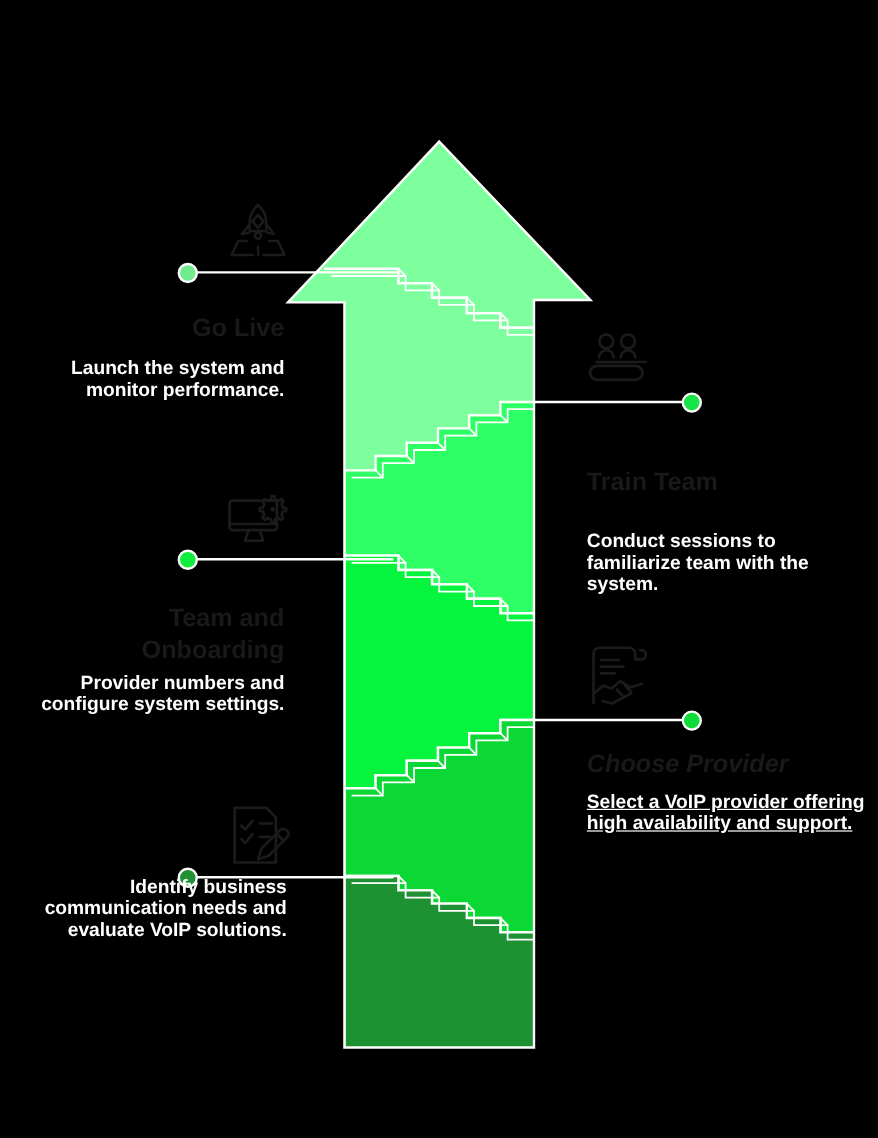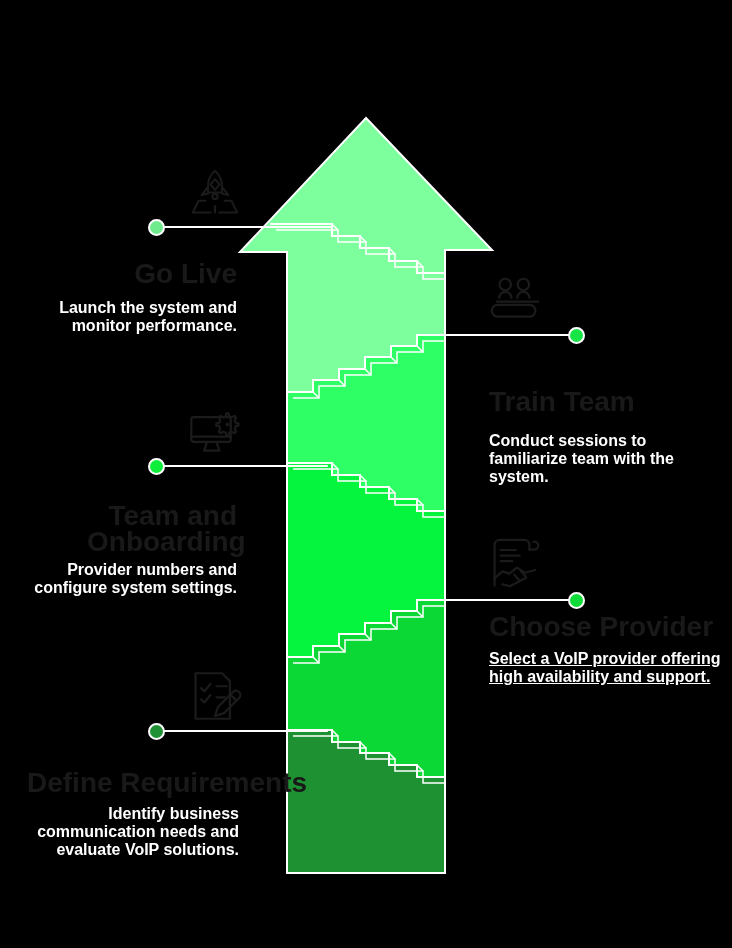--- a/index.html
+++ b/index.html
@@ -8,34 +8,34 @@
   .arrow-svg{position:absolute;left:0;top:0;width:732px;height:948px;}
   .step{position:absolute;}
   .step--left{text-align:right;}
   .step--right{text-align:left;}
   .icon-row{display:flex;}
   .step--left .icon-row{justify-content:flex-end;margin-right:-4px;}
   .step--right .icon-row{justify-content:flex-start;}
   .icon{display:block;}
   .icon *{fill:none;stroke:#1b1b1b;stroke-width:2.4;stroke-linecap:round;stroke-linejoin:round;}
   .icon .fill-dot{fill:#1b1b1b;stroke:none;}
-  .title{font-size:28px;line-height:26px;font-weight:bold;color:#191919;}
+  .title{font-size:21px;line-height:26px;font-weight:bold;color:#191919;}
   .nowrap{white-space:nowrap;}
   .desc{font-size:16px;line-height:18px;font-weight:bold;color:#ffffff;}
   #step-go-live{left:47px;top:168px;width:190px;}
   #step-go-live .title{margin-top:44px;}
   #step-go-live .desc{margin-top:12px;}
   #step-train-team{left:489px;top:276px;width:240px;}
   #step-train-team .title{margin-top:70px;}
-  #step-train-team .desc{margin-top:17px;}
+  #step-train-team .desc{margin-top:28px;}
   #step-setup{left:20px;top:411px;width:217px;}
   #step-setup .title{margin-top:49px;max-width:150px;margin-left:auto;}
   #step-setup .desc{margin-top:6px;}
   #step-choose-provider{left:489px;top:536px;width:240px;}
-  #step-choose-provider .title{margin-top:24px;}
+  #step-choose-provider .title{margin-top:34px;font-style:italic;}
   #step-choose-provider .desc{margin-top:10px;text-decoration:underline;}
   #step-define-req{left:27px;top:670px;width:212px;}
   #step-define-req .title{margin-top:48px;}
   #step-define-req .desc{margin-top:9px;}
   .connector-line{position:absolute;height:2.4px;background:#fff;border-radius:1px;}
   #line-go-live{left:156px;top:225.8px;width:176px;}
   #line-train-team{left:445px;top:333.8px;width:131px;}
   #line-setup{left:156px;top:464.8px;width:172px;}
   #line-choose-provider{left:445px;top:598.8px;width:131px;}
   #line-define-req{left:156px;top:729.8px;width:172px;}
@@ -170,17 +170,16 @@
   <div class="step step--left" id="step-define-req">
     <div class="icon-row">
       <svg class="icon" width="54" height="52" viewBox="0 0 58 56">
         <path d="M7 52.5V3.5h28.5L44 12v40.5z"></path>
         <path d="M13 19.5l3.5 3.5 6.5-8M13 31.5l3.5 3.5 6.5-8"></path>
         <path d="M29.5 17.5h11M29.5 29.5h9"></path>
         <path d="M47.5 23.5a4.6 4.6 0 016.5 6.5L37.5 46.5l-9.5 3 3-9.5z"></path>
         <path d="M44.5 26.5l6.5 6.5"></path>
       </svg>
     </div>
-    <div class="title nowrap">Define Requirements</div>
     <div class="desc">Identify business communication needs and evaluate VoIP solutions.</div>
   </div>
 
 </div>
 
 </body></html>

